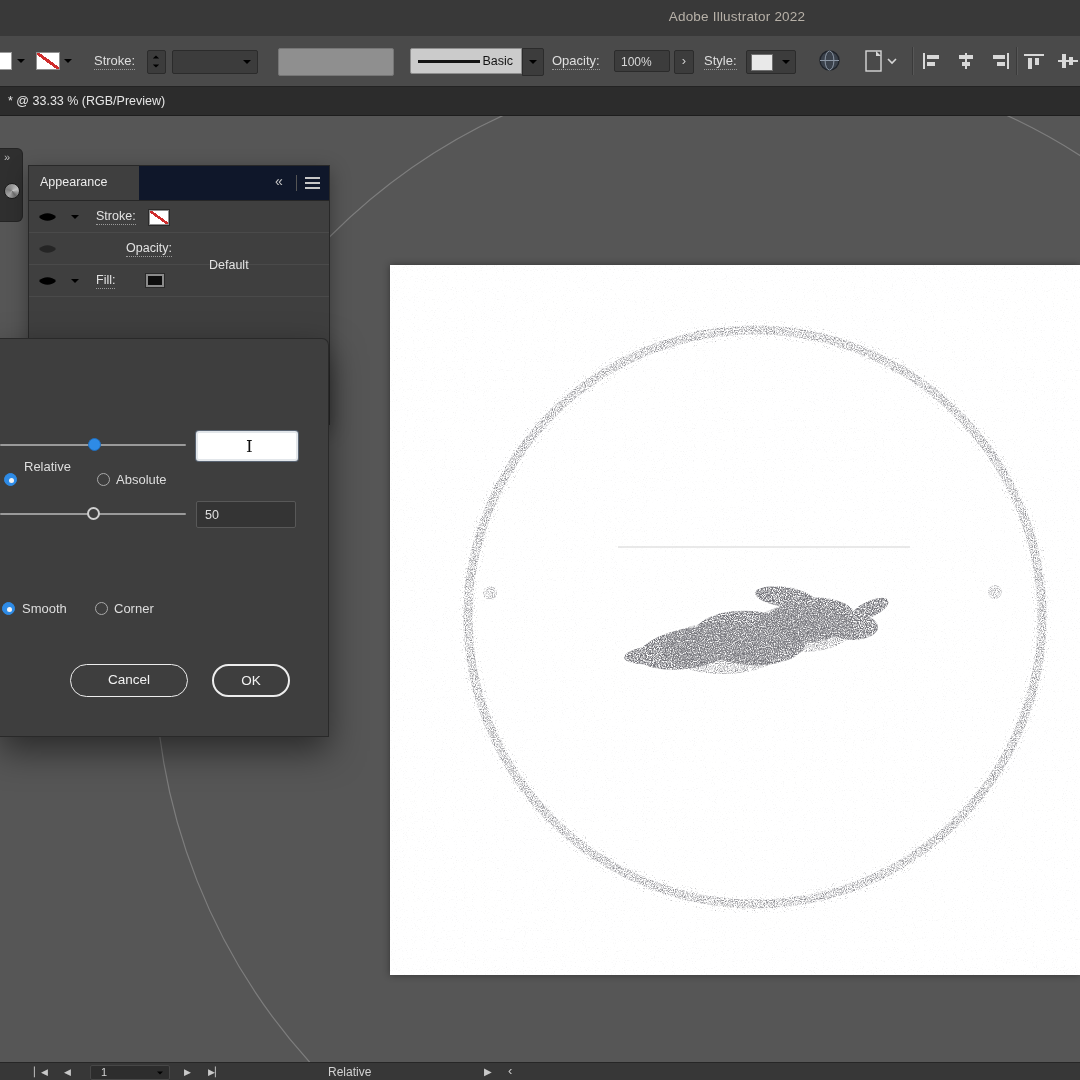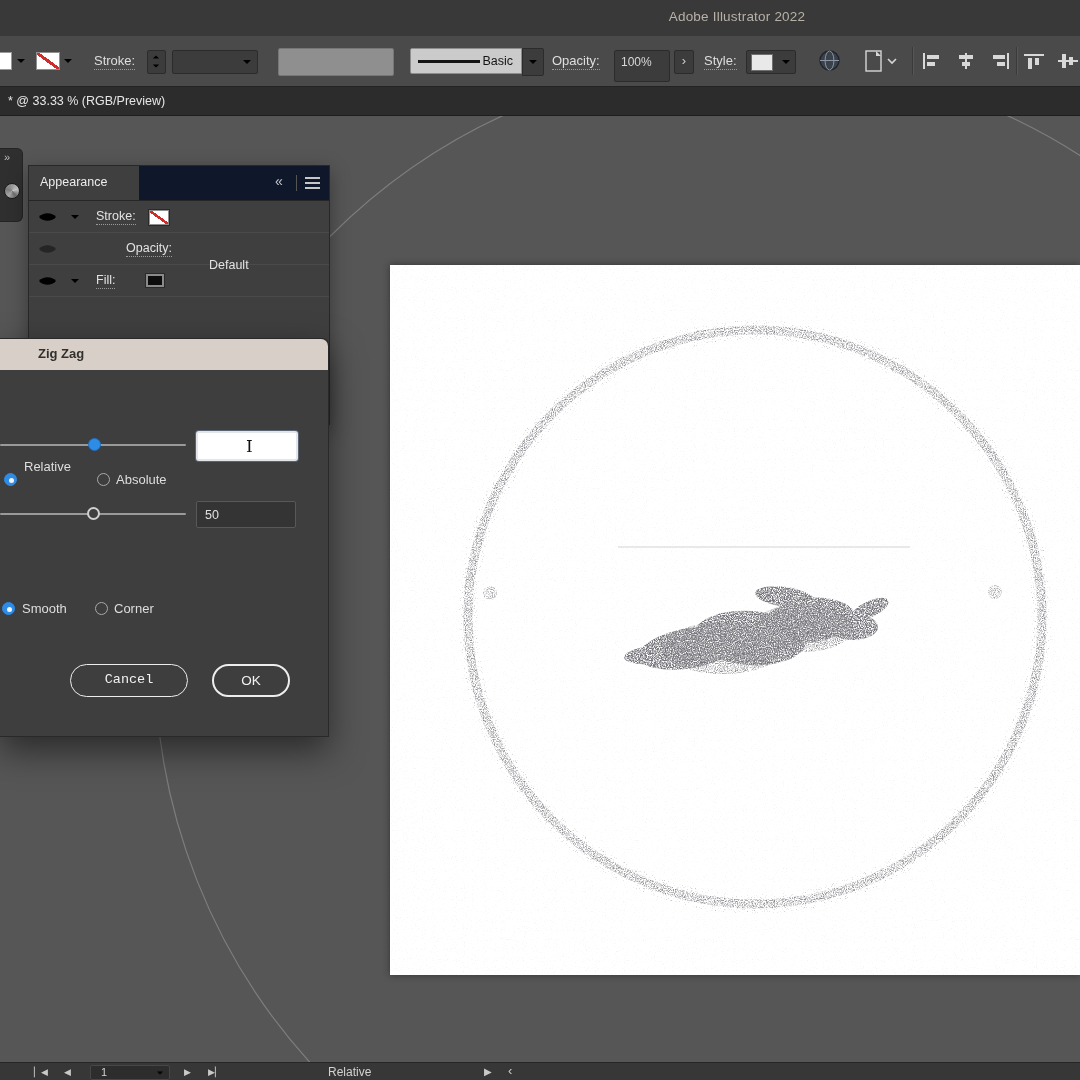--- a/index.html
+++ b/index.html
@@ -158,21 +158,21 @@
     <div style="position:absolute;left:7px;top:11px;width:62px;height:3px;background:#141414;"></div>
     <span style="position:absolute;right:8px;top:5px;color:#141414;font-size:12.5px;">Basic</span>
   </div>
   <div class="abs ctl-field" style="left:522px;top:12px;width:20px;height:26px;border-radius:0 2px 2px 0;">
     <svg class="chv" style="position:absolute;left:5px;top:10px;">
         <use href="#chv-d"></use>
       </svg>
   </div>
 
   <span class="abs ctl-label" style="left:552px;top:17px;">Opacity:</span>
-  <div class="abs ctl-field" style="left:614px;top:14px;width:56px;height:32px;line-height:22px;padding-left:6px;box-sizing:border-box;">
+  <div class="abs ctl-field" style="left:614px;top:14px;width:56px;height:22px;line-height:22px;padding-left:6px;box-sizing:border-box;">
     <span>100%</span>
   </div>
   <div class="abs ctl-field" style="left:674px;top:14px;width:18px;height:22px;text-align:center;line-height:20px;color:#cfcfcf;font-size:13px;">
     <span>›</span>
   </div>
 
   <span class="abs ctl-label" style="left:704px;top:17px;">Style:</span>
   <div class="abs ctl-field" style="left:746px;top:14px;width:48px;height:22px;">
     <div style="position:absolute;left:4px;top:3px;width:20px;height:15px;background:#e9e9e9;border:1px solid #6f6f6f;"></div>
     <svg class="chv" style="position:absolute;right:4px;top:8px;">
@@ -271,23 +271,20 @@
       </svg>
     <svg class="chv" style="position:absolute;left:41px;top:13px;">
         <use href="#chv-d"></use>
       </svg>
     <span class="link" style="position:absolute;left:67px;top:8px;">Fill:</span>
     <div style="position:absolute;left:117px;top:9px;width:18px;height:13px;background:#0d0d0d;border:2px solid #8a8a8a;box-shadow:0 0 0 1px #2a2a2a;box-sizing:border-box;"></div>
   </div>
 </div>
 
 <div class="abs dialog">
-  <div class="dialog-header">
-    <span>Zig Zag</span>
-  </div>
 
   <div class="track" style="position:absolute;left:0;top:105px;width:186px;"></div>
   <div class="knob-filled" style="position:absolute;left:88px;top:99px;"></div>
   <div class="dlg-input-white" style="position:absolute;left:196px;top:92px;width:98px;height:26px;">
     <input type="text" style="position: absolute; left: 2px; top: 2px; width: 90px; height: 20px; border: none; outline: none; background: transparent; font-size: 13px; font-family: &quot;Liberation Sans&quot;, sans-serif; color: rgb(17, 17, 17);" value="">
     <span style="position:absolute;left:48px;top:1px;font-family:'DejaVu Serif',serif;font-size:17px;color:#111;line-height:24px;">I</span>
   </div>
 
   <div class="radio on" style="position:absolute;left:4px;top:472px;top:134px;"></div>
   <span class="rlabel" style="position:absolute;left:24px;top:120px;">Relative</span>
@@ -296,21 +293,21 @@
 
   <div class="track" style="position:absolute;left:0;top:174px;width:186px;"></div>
   <div class="knob-hollow" style="position:absolute;left:87px;top:168px;"></div>
   <input type="text" class="dlg-input-dark" style="position: absolute; left: 196px; top: 162px; width: 90px; height: 25px; outline: none;" value="50">
 
   <div class="radio on" style="position:absolute;left:2px;top:263px;"></div>
   <span class="rlabel" style="position:absolute;left:22px;top:262px;">Smooth</span>
   <div class="radio off" style="position:absolute;left:95px;top:263px;"></div>
   <span class="rlabel" style="position:absolute;left:114px;top:262px;">Corner</span>
 
-  <div class="btn" style="left:70px;top:325px;width:118px;font-family:Liberation Mono, monospace;">
+  <div class="btn" style="left:70px;top:325px;width:118px;">
     <span>Cancel</span>
   </div>
   <div class="btn" style="left:212px;top:325px;width:78px;border-width:2px;">
     <span>OK</span>
   </div>
 </div>
 
 <div class="abs statusbar">
   <span class="abs nav" style="left:34px;">▏◀</span>
   <span class="abs nav" style="left:64px;">◀</span>

